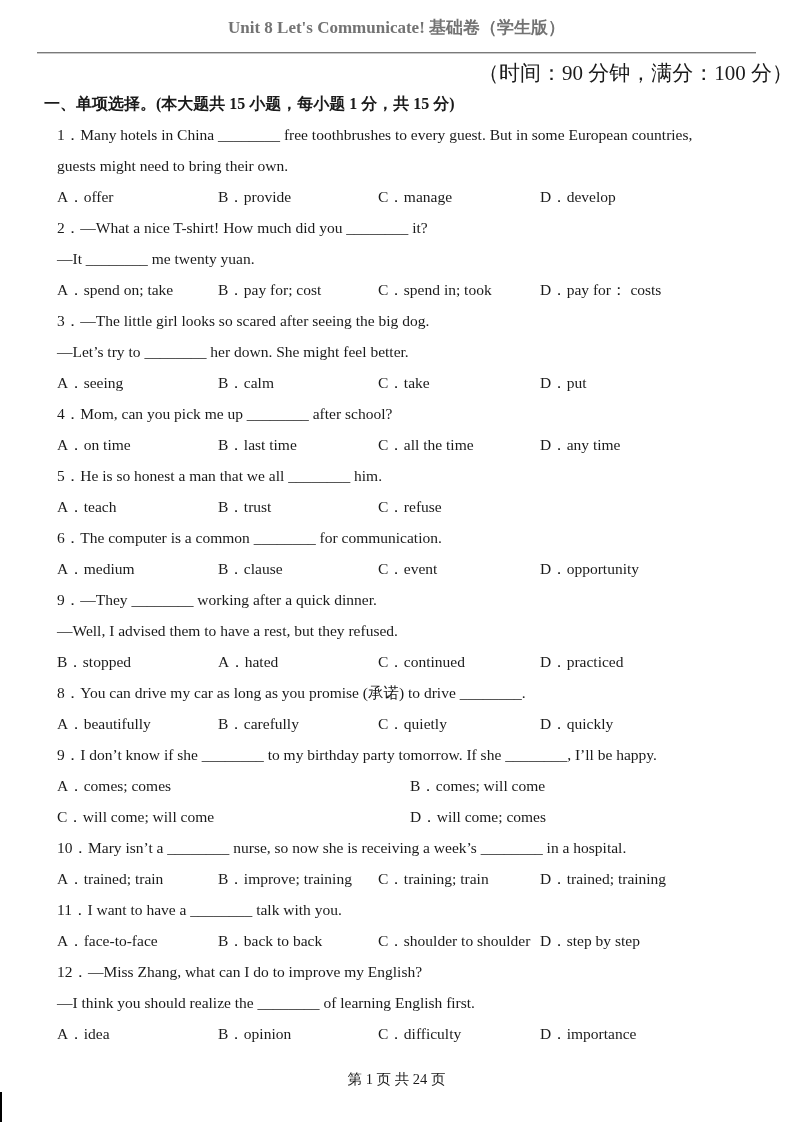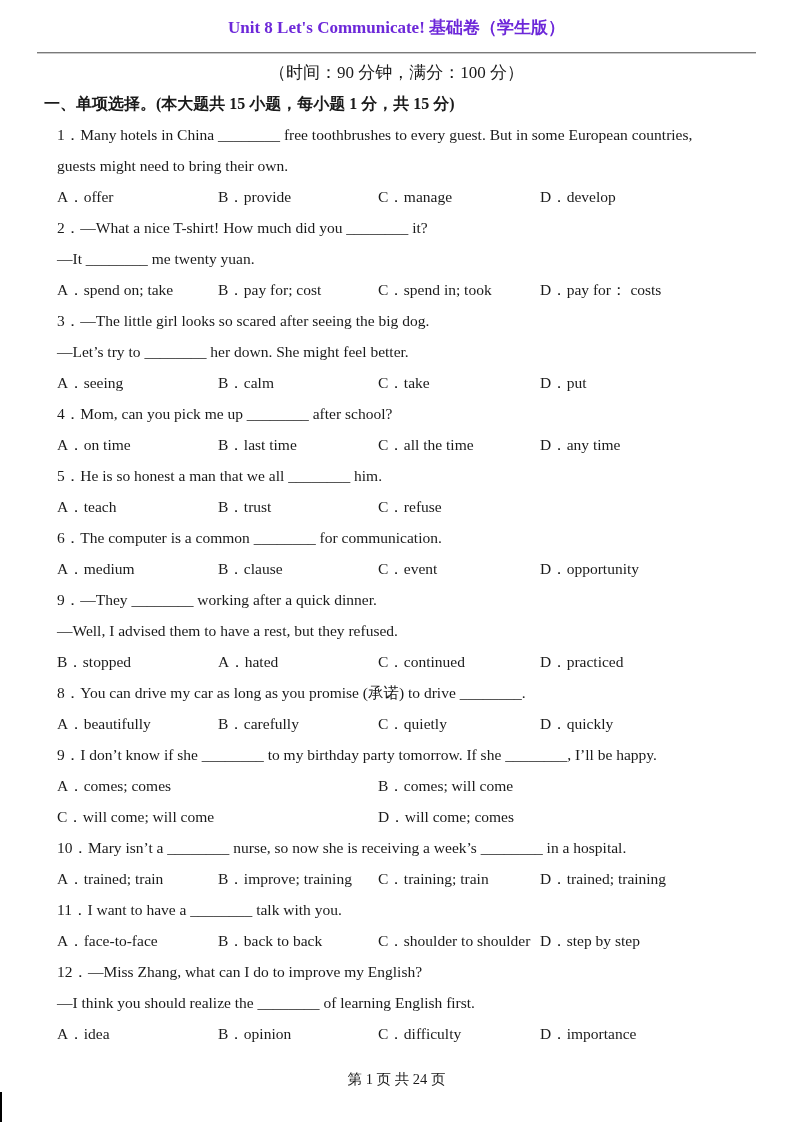--- a/index.html
+++ b/index.html
@@ -13,35 +13,35 @@
     color:#1a1a1a;
     overflow:hidden;
   }
   .doc-title {
     padding-top:15px;
     height:40px;
     line-height:25px;
     text-align:center;
     font-size:17px;
     font-weight:bold;
-    color:#6d28d9;
+    color:#737373;
     white-space:pre;
   }
   .header-rule {
     margin:12px 37px 0 37px;
     height:2px;
     background:#7a7a7a;
     border-bottom:1px solid #c9c9c9;
   }
   .exam-meta {
     margin-top:4px;
     height:30px;
     line-height:30px;
-    text-align:center;
-    font-size:17px;
+    text-align:right;
+    font-size:21px;
     white-space:pre;
     font-family:Liberation Serif, serif;
   }
   .section-heading {
     height:31px;
     line-height:31px;
     padding-left:44px;
     font-size:16px;
     font-weight:bold;
     white-space:pre;
@@ -55,21 +55,21 @@
     white-space:pre;
   }
   .opt-row {
     display:grid;
     height:31px;
     line-height:31px;
     padding-left:57px;
     font-size:15.5px;
   }
   .opt-row.four { grid-template-columns:161px 160px 162px auto; }
-  .opt-row.two  { grid-template-columns:321px auto; }
+  .opt-row.two  { grid-template-columns:321px auto;gap:32px; }
   .opt { white-space:pre; overflow:visible; }
   .page-footer {
     margin-top:15px;
     height:31px;
     line-height:31px;
     text-align:center;
     font-size:14.5px;
     white-space:pre;
   }
   .scan-artifact {

